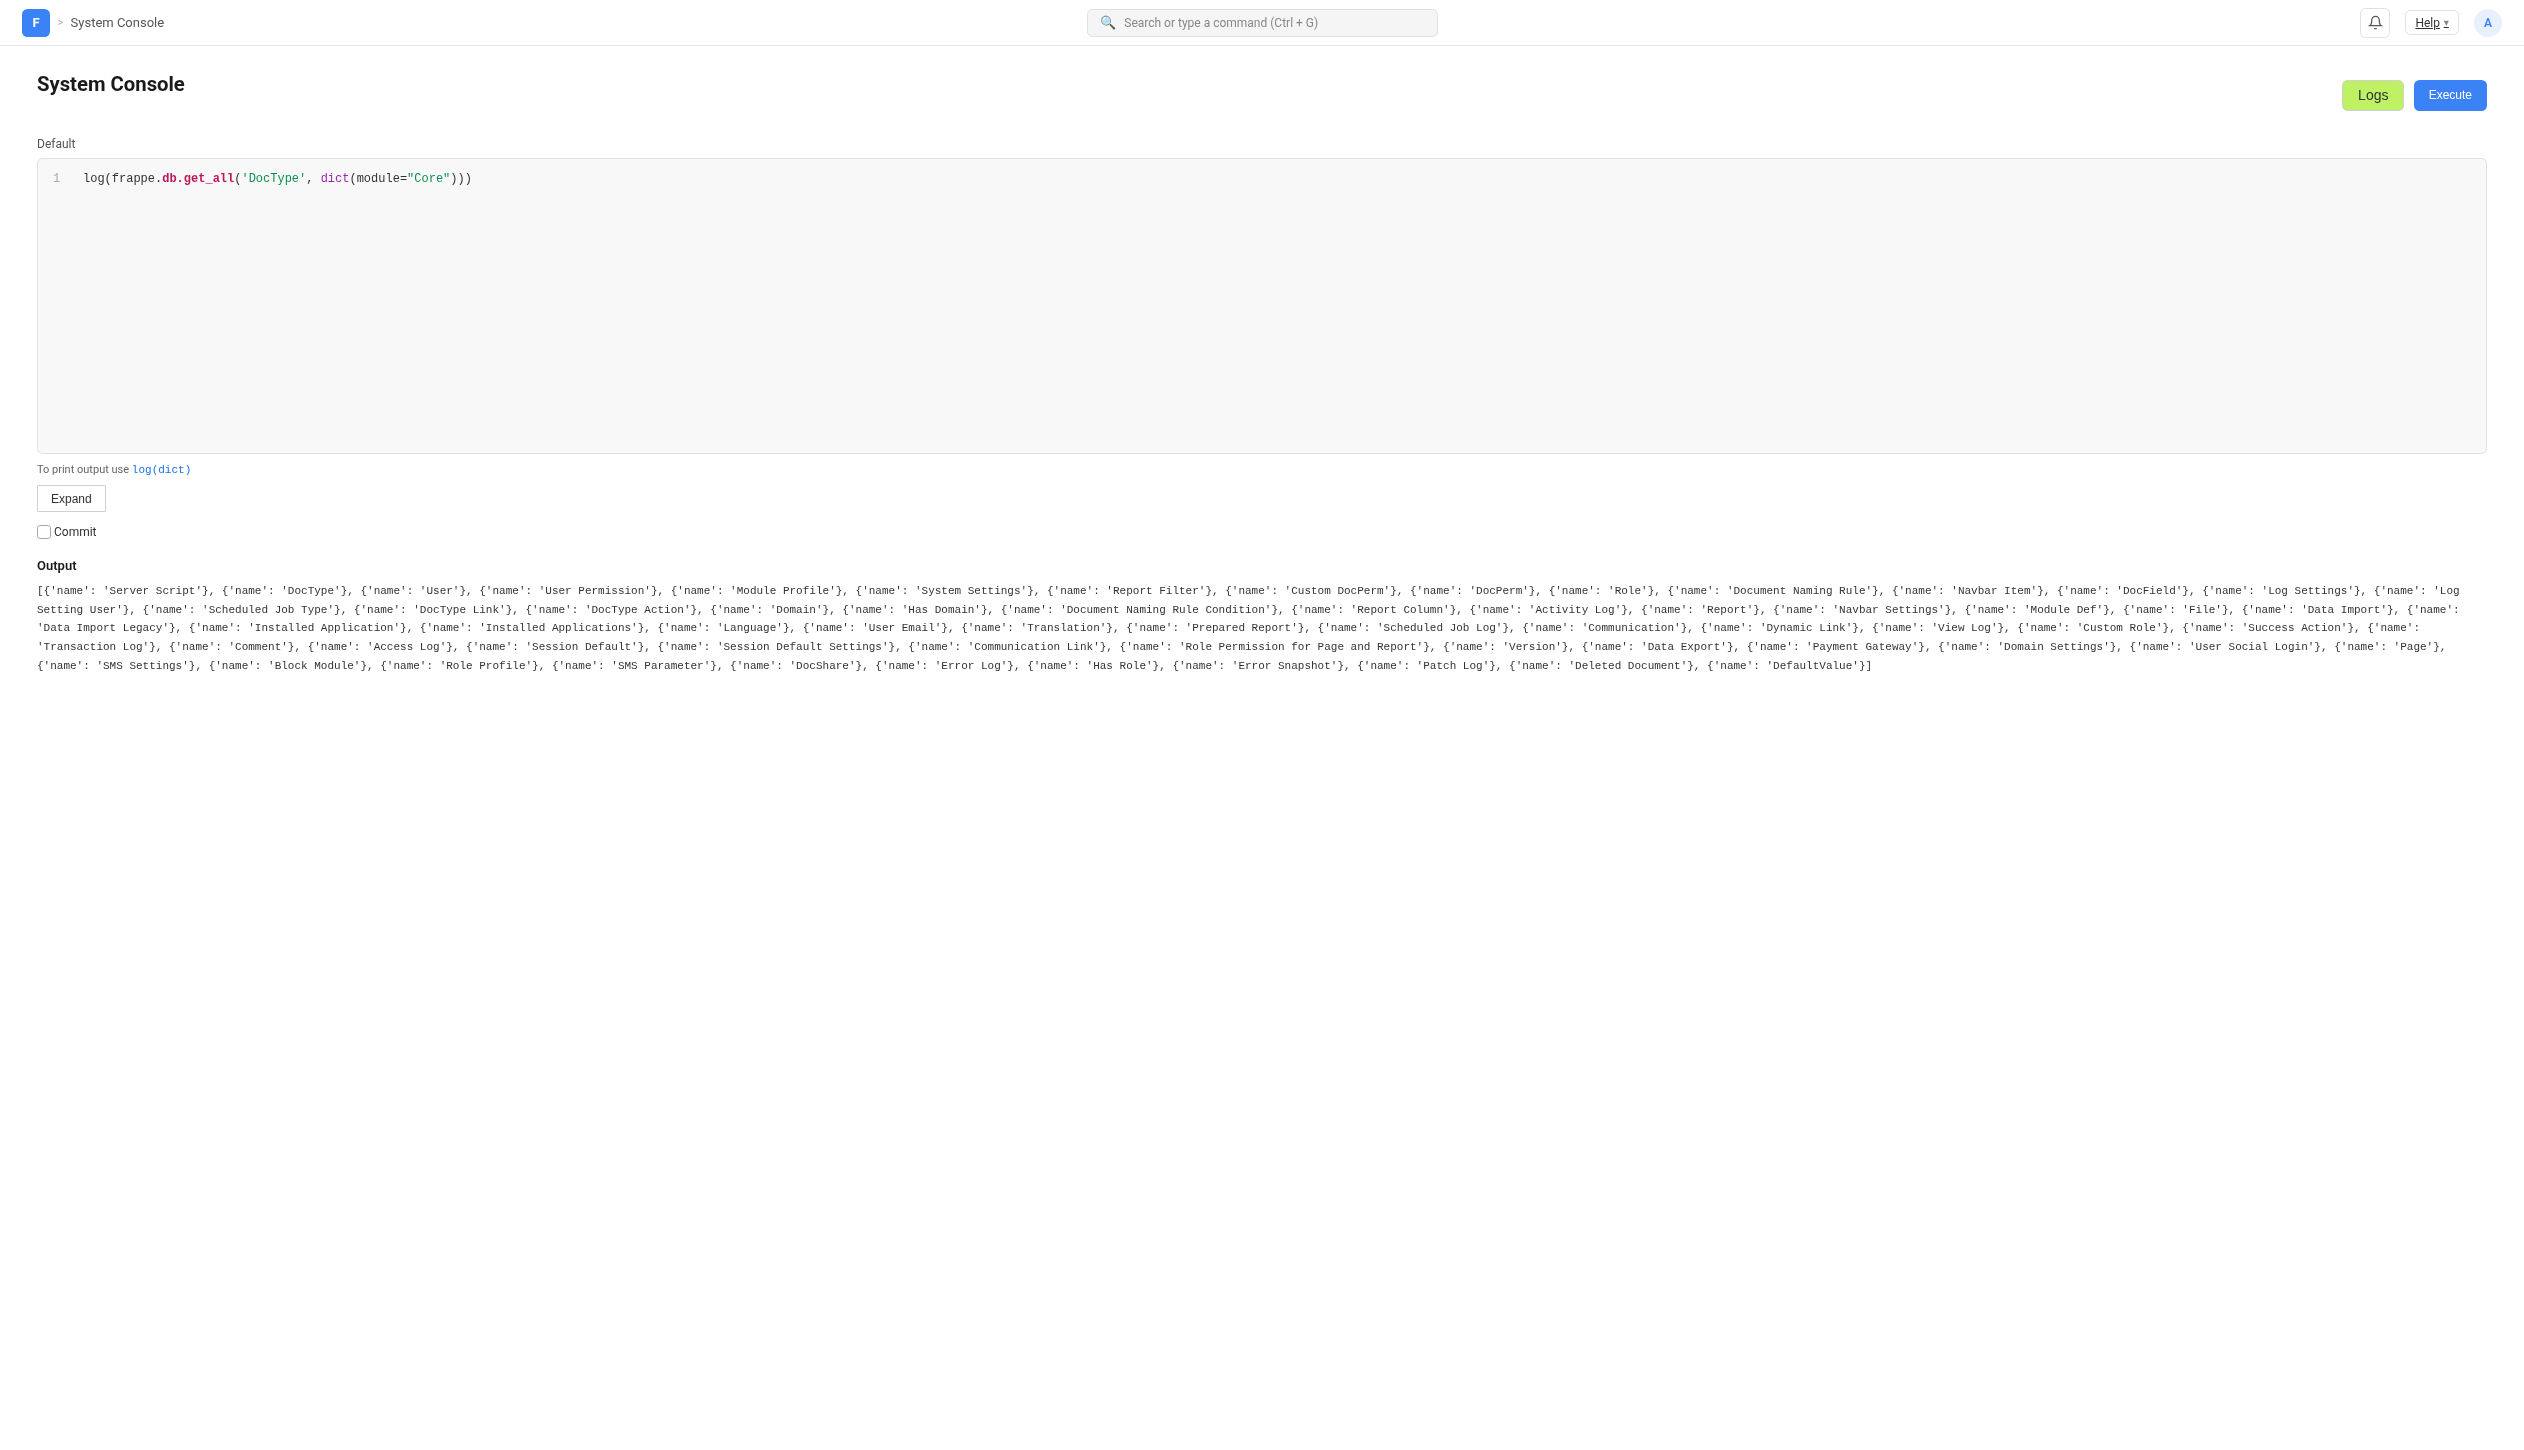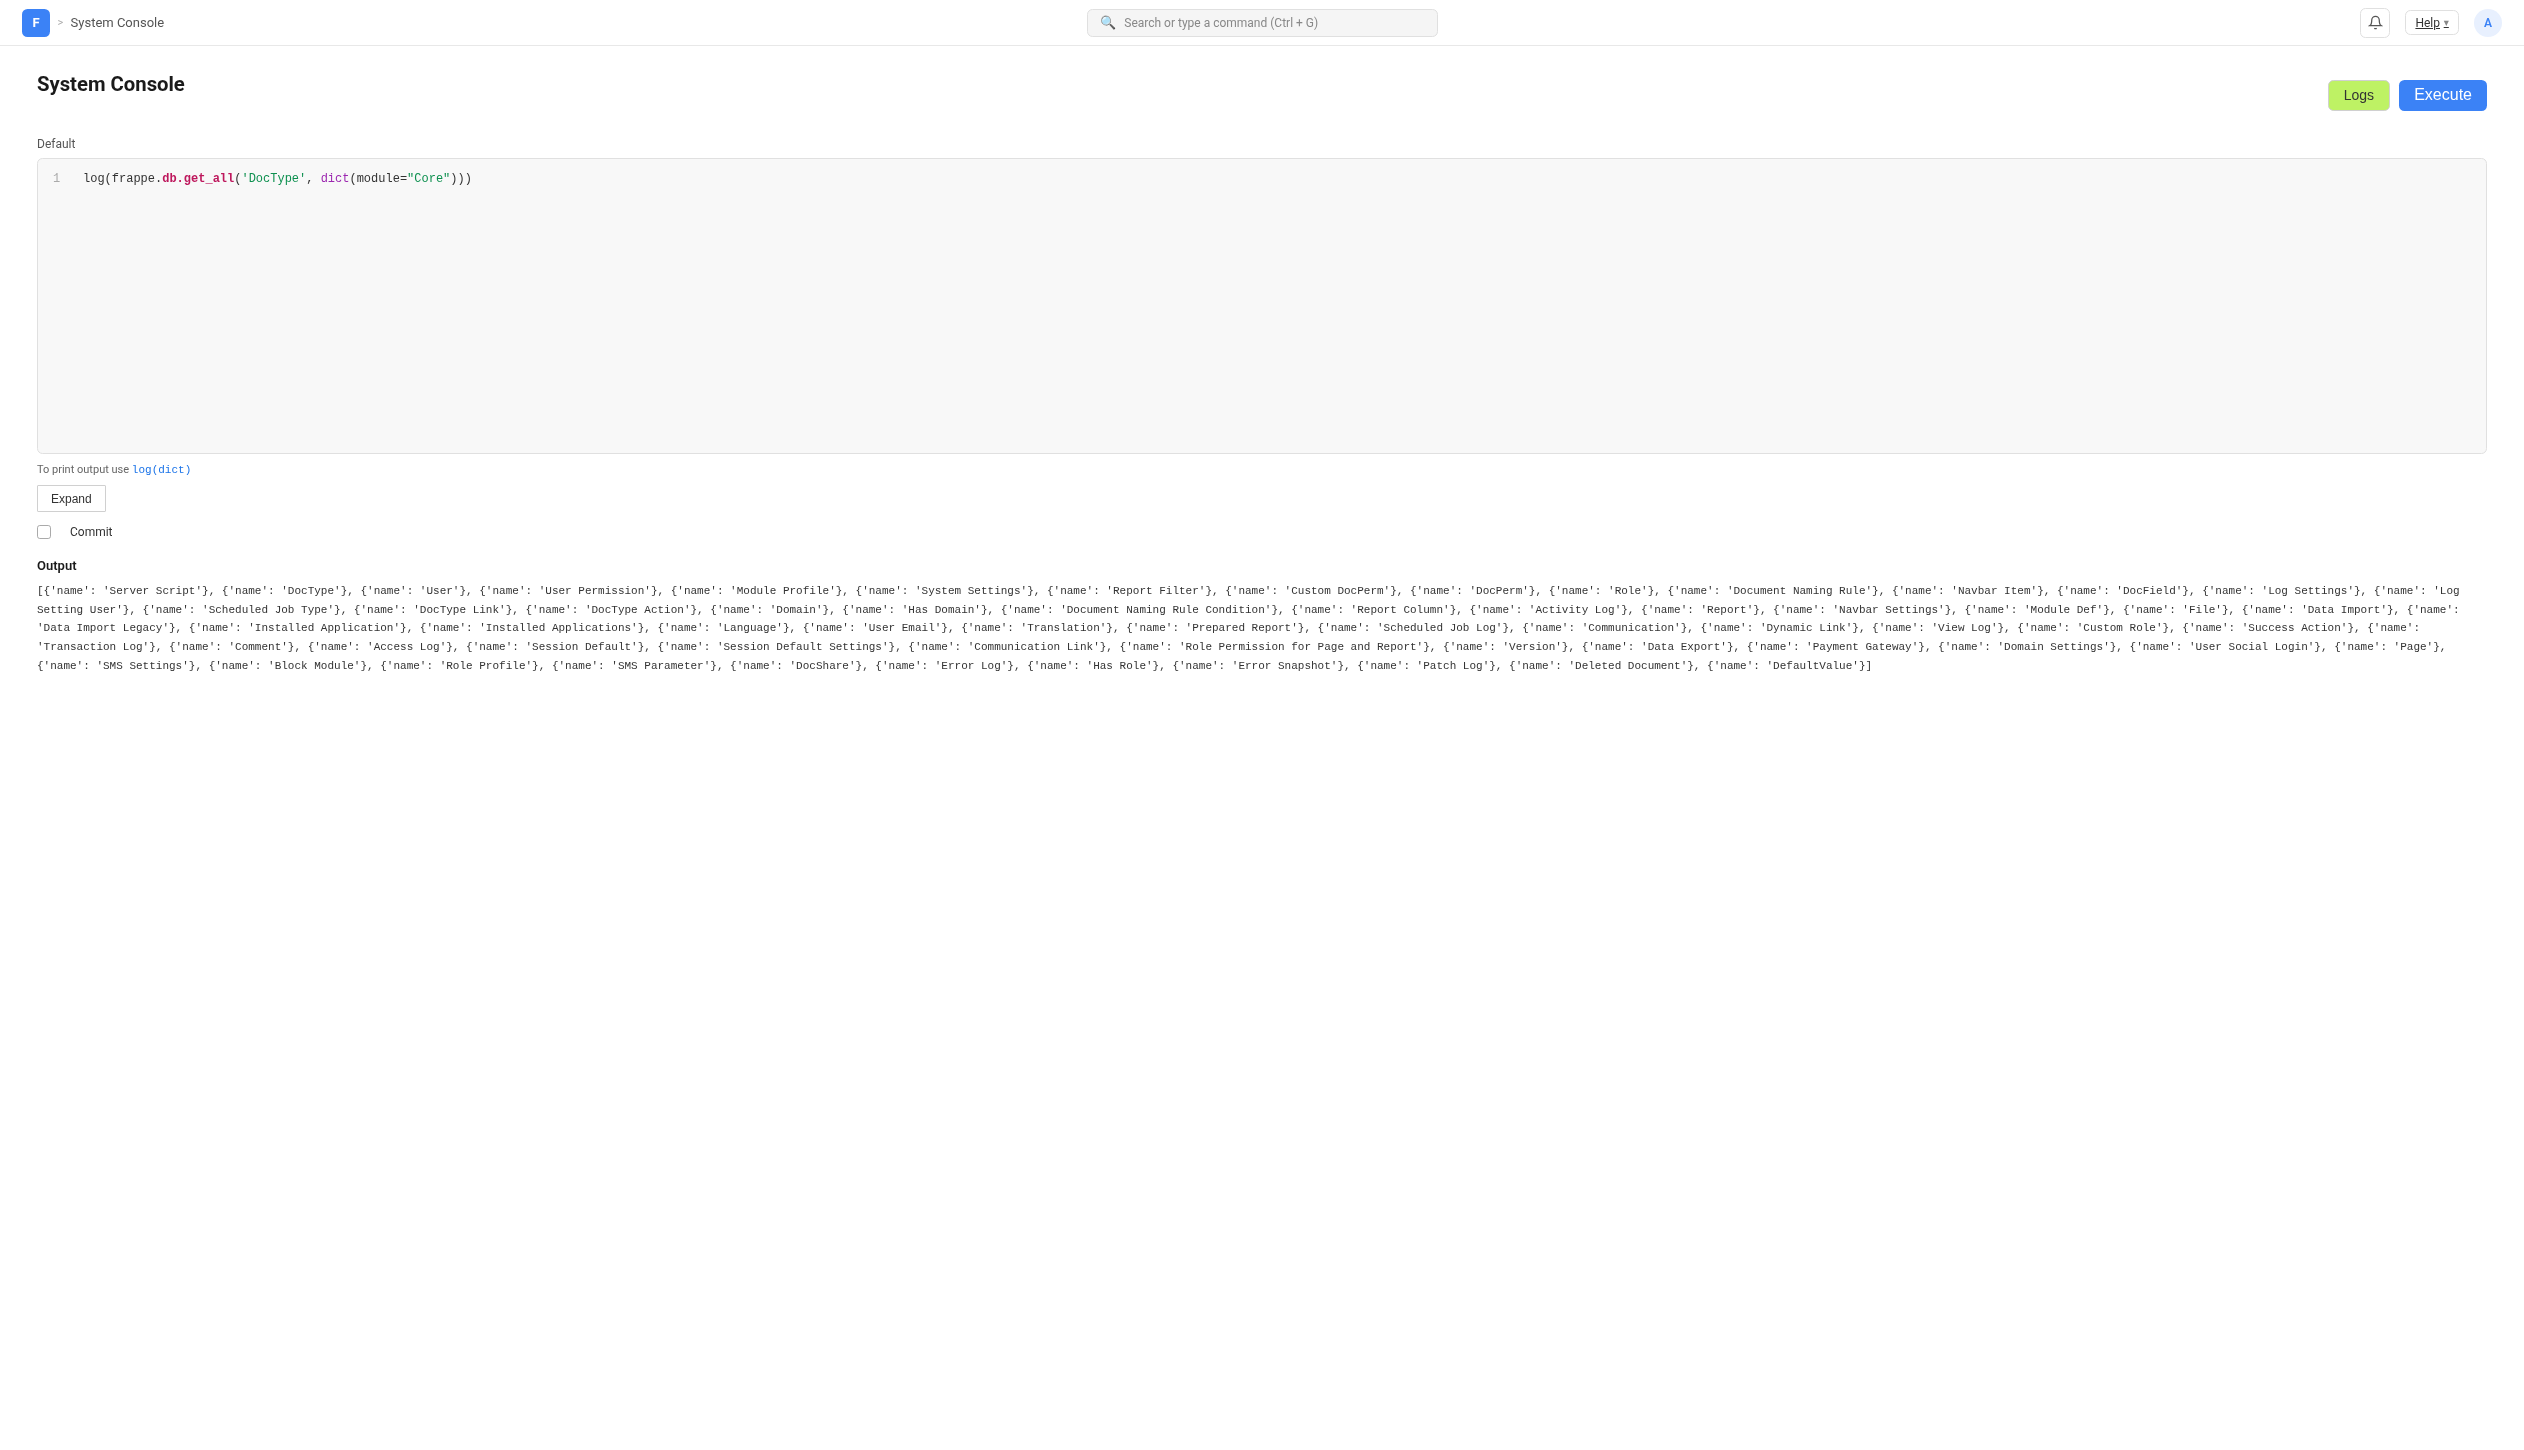--- a/index.html
+++ b/index.html
@@ -141,21 +141,21 @@
       font-size: 14px;
       color: #333;
     }
     .btn-execute {
       padding: 6.5px 15px;
       border: none;
       border-radius: 5.5px;
       background: #3b82f6;
       color: white;
       cursor: pointer;
-      font-size: 16px;
+      font-size: 12px;
       font-weight: 500;
     }
     
     .section-label {
       font-size: 12px;
       color: #555;
       margin-bottom: 7.4px;
     }
     .code-editor {
       background: #f8f8f8;
@@ -199,21 +199,21 @@
       border-radius: 1px;
       background: #fff;
       cursor: pointer;
       font-size: 12px;
       color: #333;
       margin-bottom: 13px;
     }
     .commit-row {
       display: flex;
       align-items: center;
-      gap: 19px;
+      gap: 3px;
       margin-bottom: 18.5px;
     }
     .commit-checkbox {
       width: 14px;
       height: 14px;
       border: 1.4px solid #aaa;
       border-radius: 2.8px;
       cursor: pointer;
     }
     .commit-label {

